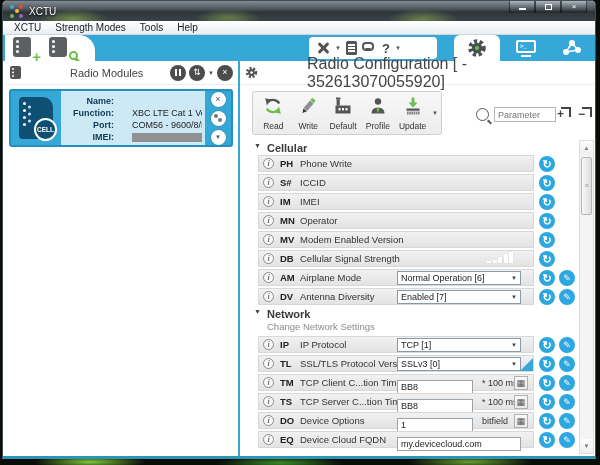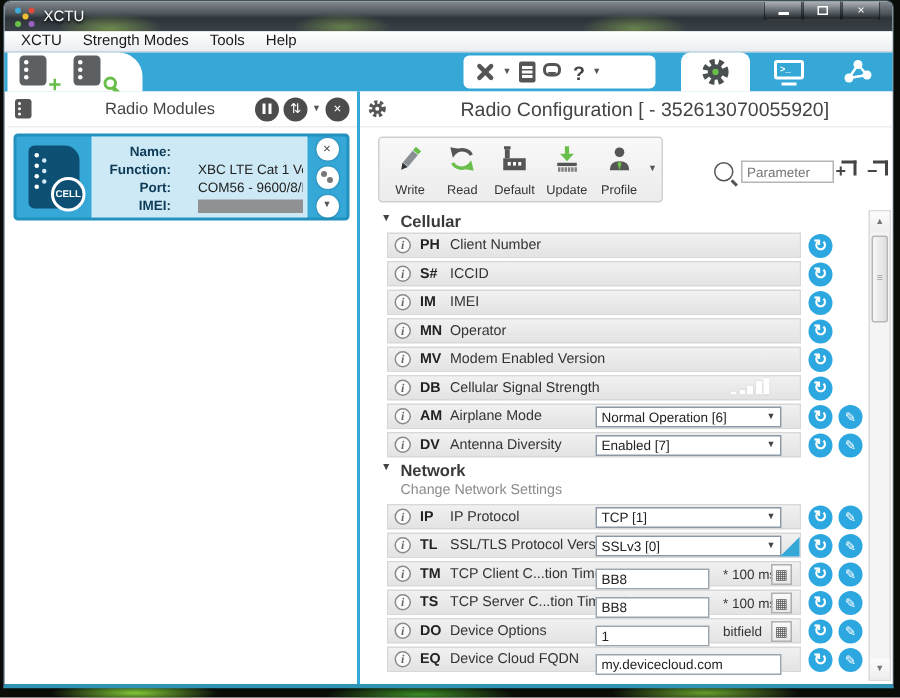--- a/index.html
+++ b/index.html
@@ -323,99 +323,99 @@
 
   <div class="divider"></div>
 
   <div class="right-panel">
     <div class="panel-header">
       <svg class="gear-sm" width="13" height="13" viewBox="0 0 20 20">
         <circle cx="10" cy="10" r="6.5" fill="none" stroke="#555" stroke-width="4.5" stroke-dasharray="3 2.4"></circle>
         <circle cx="10" cy="10" r="5.2" fill="#555"></circle>
           <circle cx="10" cy="10" r="2.1" fill="#fff"></circle>
       </svg>
-      <span class="ph-title" style="font-size:13px;">Radio Configuration [ - 352613070055920]</span>
+      <span class="ph-title" style="font-size:16px;">Radio Configuration [ - 352613070055920]</span>
     </div>
 
     <div class="cfg-toolbar">
+      <span class="cfg-btn">
+        <svg width="20" height="20" viewBox="0 0 20 20">
+          <path d="M16.2 7.4 A6.5 5.4 0 0 0 5.4 5.6" fill="none" stroke="#555" stroke-width="2.3"></path>
+          <polygon points="2.2,2.2 8.6,3.4 3.9,9.2" fill="#555"></polygon>
+          <path d="M3.8 12.6 A6.5 5.4 0 0 0 14.6 14.4" fill="none" stroke="#6abf4b" stroke-width="2.3"></path>
+          <polygon points="17.8,17.8 11.4,16.6 16.1,10.8" fill="#6abf4b"></polygon>
+        </svg>
+        <span>Read</span>
+      </span>
       <span class="cfg-btn">
         <svg width="20" height="20" viewBox="0 0 20 20">
           <g transform="rotate(40 10 10)">
             <rect x="8" y="1" width="4.6" height="3" fill="#6abf4b"></rect>
             <rect x="8" y="4.4" width="4.6" height="10" fill="#8a8f94"></rect>
             <polygon points="8,14.8 12.6,14.8 10.3,19" fill="#333"></polygon>
           </g>
         </svg>
         <span>Write</span>
-      </span>
-      <span class="cfg-btn">
-        <svg width="20" height="20" viewBox="0 0 20 20">
-          <path d="M16.2 7.4 A6.5 5.4 0 0 0 5.4 5.6" fill="none" stroke="#555" stroke-width="2.3"></path>
-          <polygon points="2.2,2.2 8.6,3.4 3.9,9.2" fill="#555"></polygon>
-          <path d="M3.8 12.6 A6.5 5.4 0 0 0 14.6 14.4" fill="none" stroke="#6abf4b" stroke-width="2.3"></path>
-          <polygon points="17.8,17.8 11.4,16.6 16.1,10.8" fill="#6abf4b"></polygon>
-        </svg>
-        <span>Read</span>
       </span>
       <span class="cfg-btn">
         <svg width="20" height="20" viewBox="0 0 20 20">
           <rect x="3" y="1.5" width="4.4" height="2" fill="#555"></rect>
           <rect x="3.6" y="3.5" width="3.2" height="6" fill="#555"></rect>
           <rect x="2.5" y="9.5" width="15" height="8" fill="#555"></rect>
           <g fill="#fff">
               <rect x="5.5" y="12" width="2" height="2.4"></rect>
               <rect x="9" y="12" width="2" height="2.4"></rect>
               <rect x="12.5" y="12" width="2" height="2.4"></rect>
             </g>
         </svg>
         <span>Default</span>
+      </span>
+      <span class="cfg-btn">
+        <svg width="20" height="20" viewBox="0 0 20 20">
+          <circle cx="10" cy="5.5" r="3.2" fill="#555"></circle>
+          <path d="M3.5 17.5 Q3.5 11.5 10 11.5 Q16.5 11.5 16.5 17.5 Z" fill="#555"></path>
+          <polygon points="10,11.5 8.6,13 10,17.5 11.4,13" fill="#6abf4b"></polygon>
+        </svg>
+        <span>Profile</span>
       </span>
       <span class="cfg-btn">
         <svg width="20" height="20" viewBox="0 0 20 20">
           <rect x="8.6" y="1.5" width="2.8" height="5.5" fill="#6abf4b"></rect>
           <polygon points="5.4,6.5 14.6,6.5 10,11.5" fill="#6abf4b"></polygon>
           <rect x="3.5" y="12.5" width="13" height="2.2" fill="#555"></rect>
           <g fill="#808080">
               <rect x="4" y="15.5" width="1.6" height="3"></rect>
               <rect x="6.2" y="15.5" width="1.6" height="3"></rect>
               <rect x="8.4" y="15.5" width="1.6" height="3"></rect>
               <rect x="10.6" y="15.5" width="1.6" height="3"></rect>
               <rect x="12.8" y="15.5" width="1.6" height="3"></rect>
               <rect x="15" y="15.5" width="1.6" height="3"></rect>
             </g>
         </svg>
         <span>Update</span>
       </span>
-      <span class="cfg-btn">
-        <svg width="20" height="20" viewBox="0 0 20 20">
-          <circle cx="10" cy="5.5" r="3.2" fill="#555"></circle>
-          <path d="M3.5 17.5 Q3.5 11.5 10 11.5 Q16.5 11.5 16.5 17.5 Z" fill="#555"></path>
-          <polygon points="10,11.5 8.6,13 10,17.5 11.4,13" fill="#6abf4b"></polygon>
-        </svg>
-        <span>Profile</span>
-      </span>
       <span class="profile-caret">▼</span>
     </div>
 
     <span class="search-ic"></span>
     <input class="search-input" placeholder="Parameter" style="">
     <span class="fold-btn fold-expand">+</span>
     <span class="fold-btn fold-collapse">−</span>
 
     <div class="content" id="sections-root">
   <div class="section">
     <div class="sec-h">
       <span class="sec-car">▼</span>
       <b class="sec-title-text">Cellular</b>
     </div>
     <div class="rows">
   <div class="row">
     <span class="info">i</span>
     <b class="code">PH</b>
-    <span class="rlabel">Client Number</span>
+    <span class="rlabel">Phone Write</span>
 
     <span class="ctrl">
       
       
       
       
     </span>
 
     <span class="rbtn refresh">↻</span>
 

